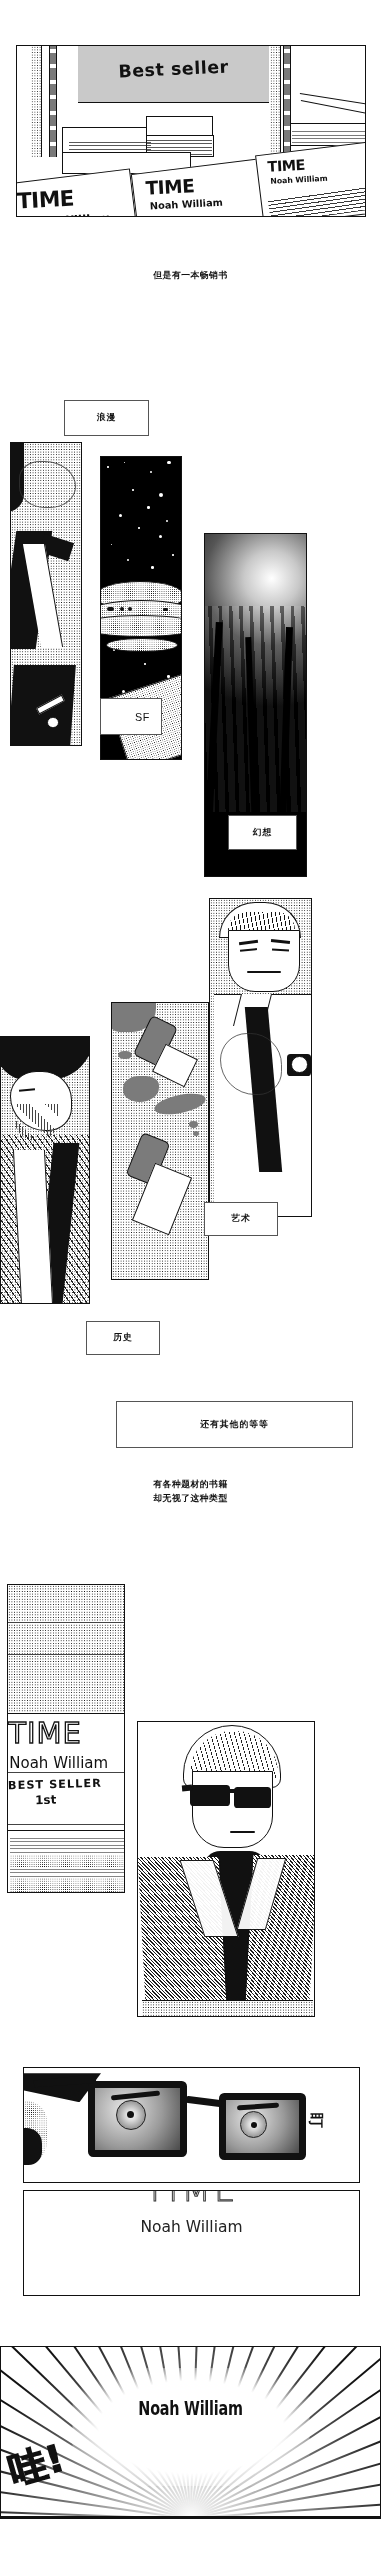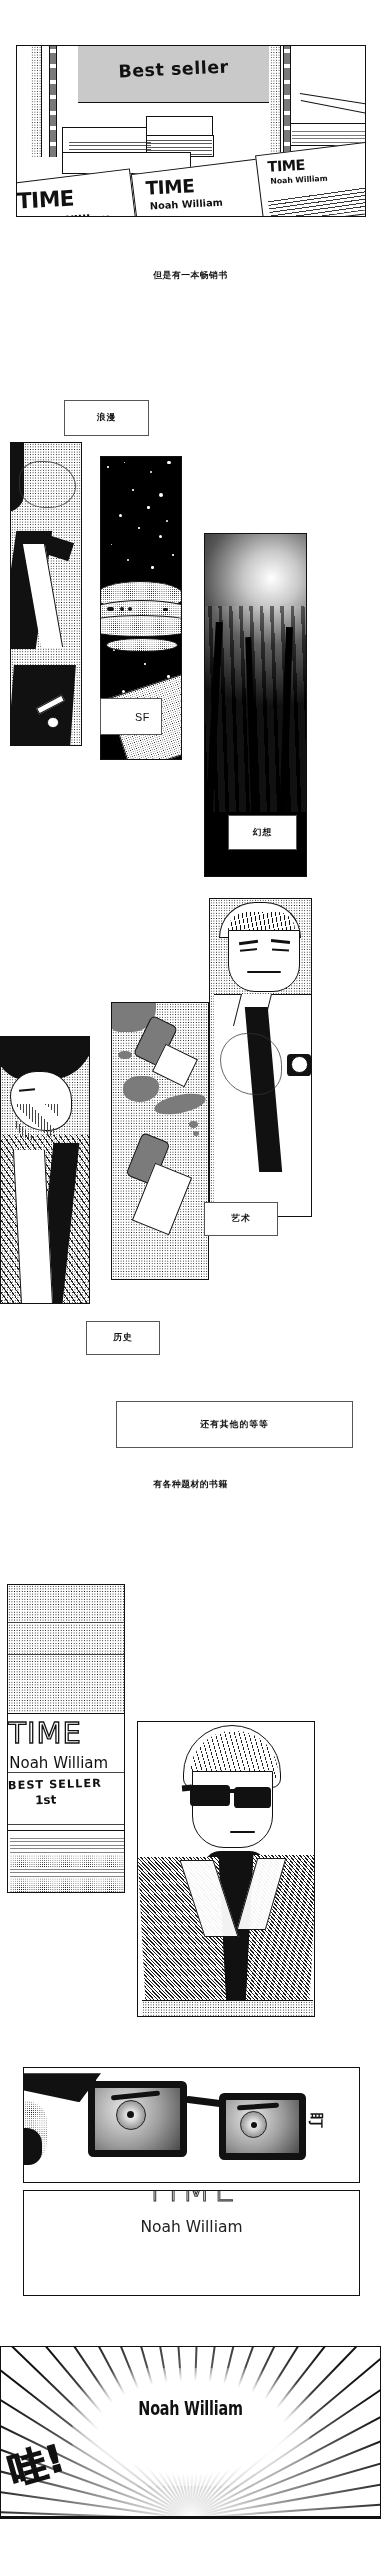--- a/index.html
+++ b/index.html
@@ -338,20 +338,21 @@
   <div class="label-box" style="left:86px;top:1321px;width:74px;height:34px;">
     <span>历史</span>
   </div>
 
   <div class="label-box" style="left:116px;top:1401px;width:237px;height:47px;font-size:8.8px;">
     <span>还有其他的等等</span>
   </div>
 
   <div class="narration" style="top:1478px;">
     <div>有各种题材的书籍</div>
+    <div>却无视了这种类型</div>
   </div>
 
   <div class="panel thin" id="pBook">
 
     <div class="tone-dot-lt" style="position:absolute;left:0;top:0;width:100%;height:129px;"></div>
     <div class="strk" style="left:0;top:37px;width:100%;height:0.8px;background:#444;"></div>
     <div class="strk" style="left:0;top:69px;width:100%;height:0.8px;background:#444;"></div>
 
     <div class="bookcover">
 

